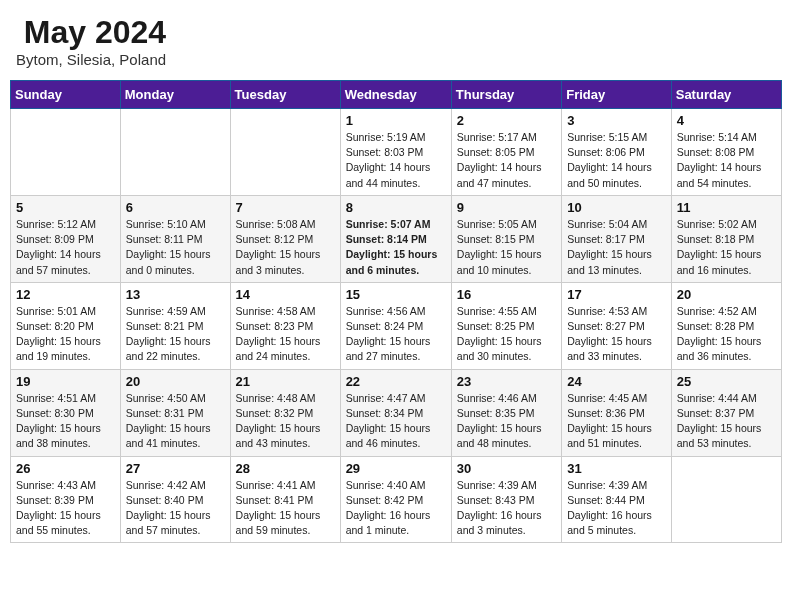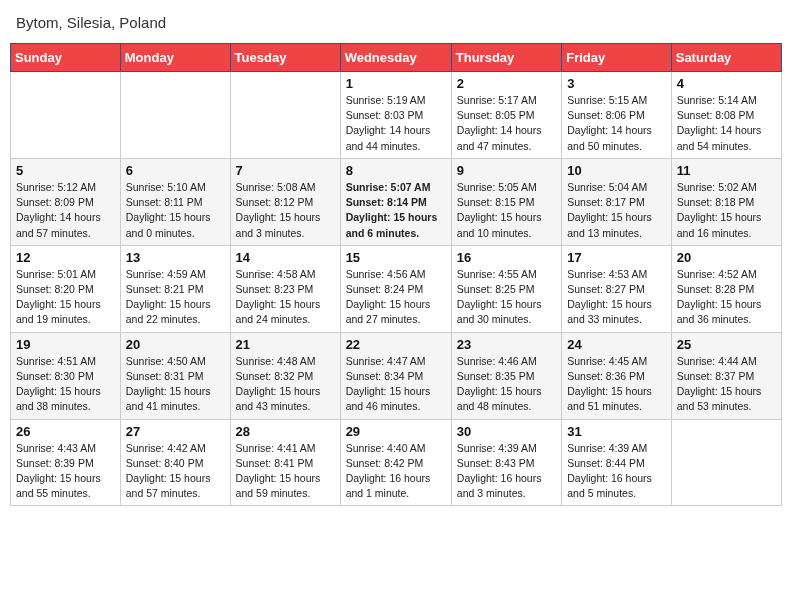--- a/index.html
+++ b/index.html
@@ -39,21 +39,21 @@
     .subtitle {
       font-size: 15px;
       color: #333;
     }
     .calendar {
       width: 100%;
       border-collapse: collapse;
       font-size: 11px;
     }
     .calendar thead th {
-      background: #ef4444;
+      background: #4c1d95;
       color: #fff;
       font-weight: bold;
       font-size: 13px;
       padding: 6px 4px;
       text-align: left;
       border: 1px solid #1a5a9a;
     }
     .calendar tbody td {
       border: 1px solid #ccc;
       vertical-align: top;
@@ -78,20 +78,21 @@
     }
     .empty-cell {
       background: #fff !important;
     }
   </style>
 </head>
 <body>
 
 <div class="header">
   <div class="title-section">
+    <div class="main-title">May 2024</div>
     <div class="subtitle">Bytom, Silesia, Poland</div>
   </div>
 </div>
 
 <table class="calendar">
   <thead>
     <tr>
     <th>Sunday</th>
         <th>Monday</th>
         <th>Tuesday</th>

